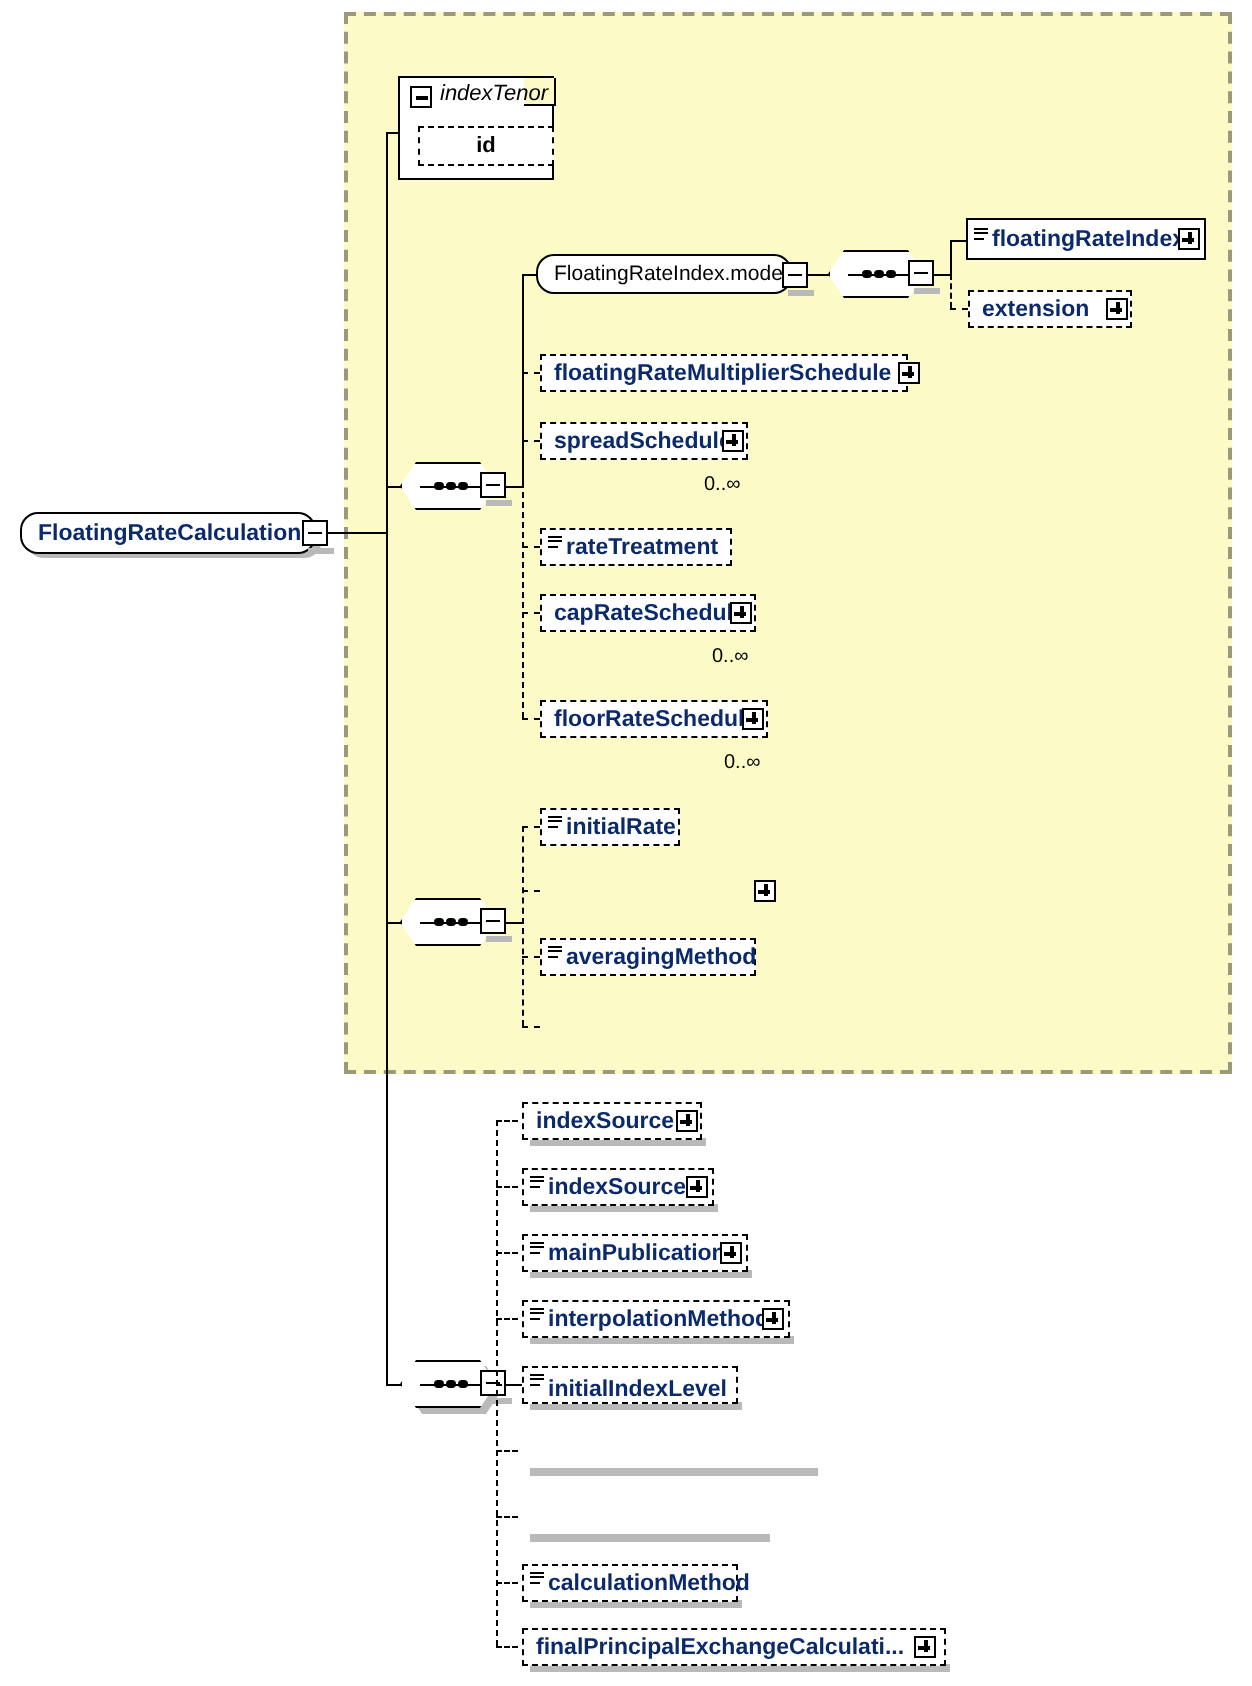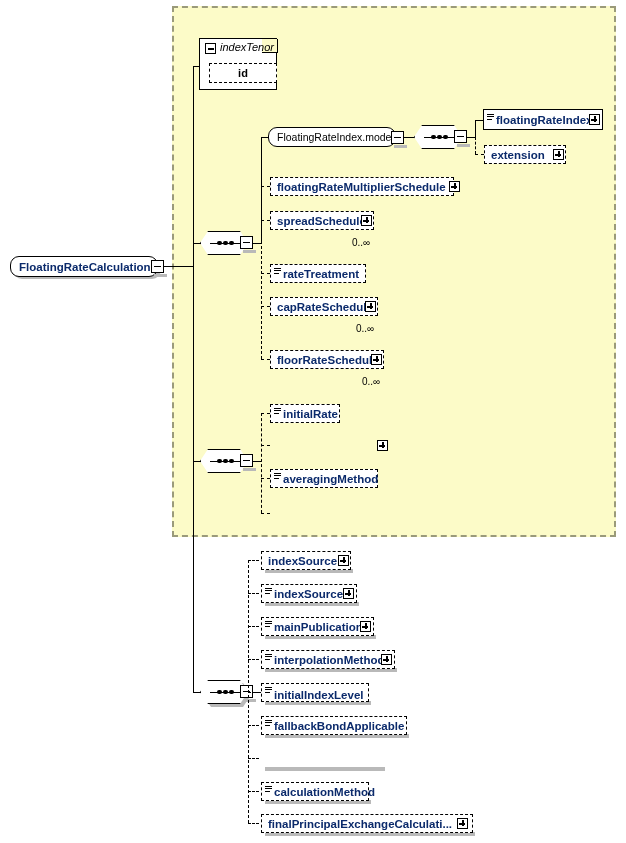--- a/index.html
+++ b/index.html
@@ -407,28 +407,20 @@
     <span class="glyph3" style="left:3px;top:3px;">
       <i></i>
         <i></i>
         <i></i>
     </span>
     <span class="lbl">initialIndexLevel</span>
   </div>
 
   <div class="dln h" style="left:248px;top:725px;width:11px;"></div>
   <div class="el-shadow" style="left:265px;top:734px;width:144px;height:4px;"></div>
-  <div class="el optional hasico" style="left:261px;top:716px;width:146px;height:19px;">
-    <span class="glyph3" style="left:3px;top:3px;">
-      <i></i>
-        <i></i>
-        <i></i>
-    </span>
-    <span class="lbl">fallbackBondApplicable</span>
-  </div>
 
   <div class="dln h" style="left:248px;top:758px;width:11px;"></div>
   <div class="el-shadow" style="left:265px;top:767px;width:120px;height:4px;"></div>
 
   <div class="dln h" style="left:248px;top:791px;width:11px;"></div>
   <div class="el-shadow" style="left:265px;top:800px;width:106px;height:4px;"></div>
   <div class="el optional hasico" style="left:261px;top:782px;width:108px;height:19px;">
     <span class="glyph3" style="left:3px;top:3px;">
       <i></i>
         <i></i>

